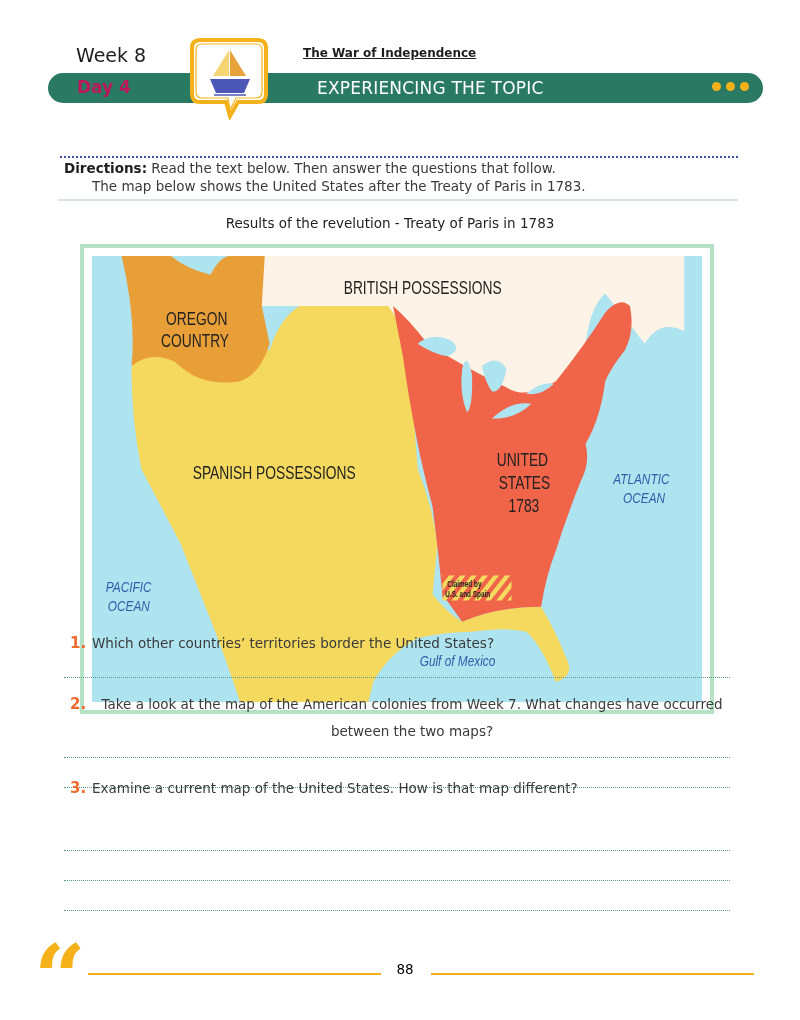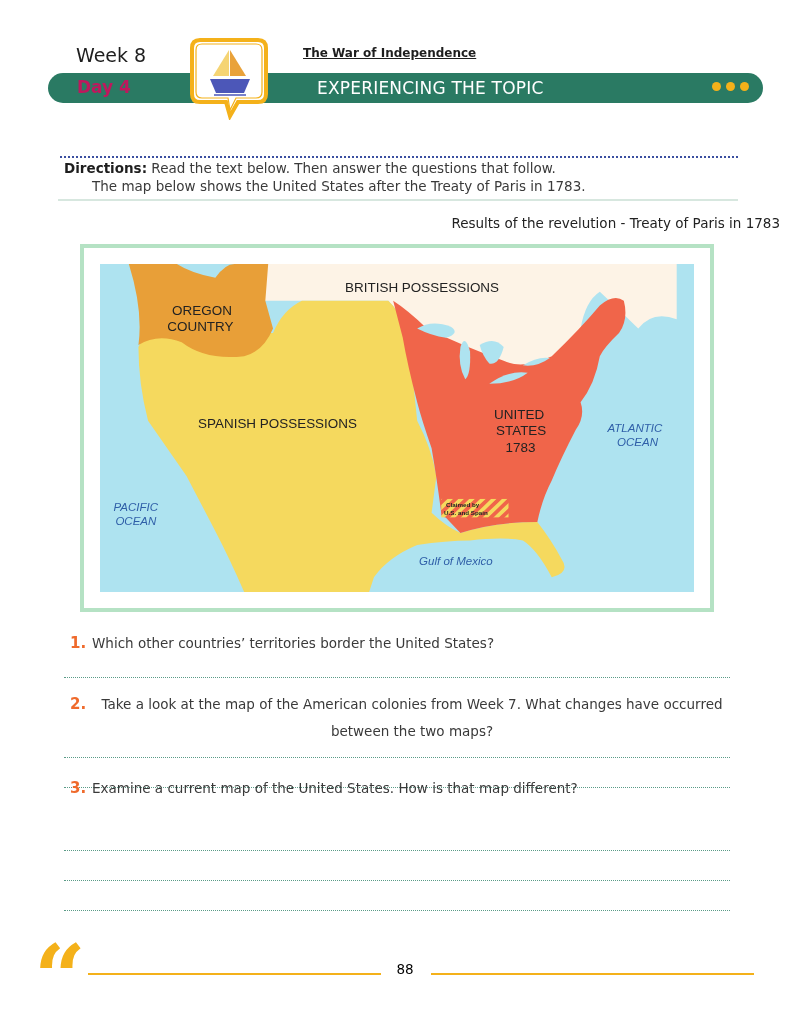--- a/index.html
+++ b/index.html
@@ -15,22 +15,22 @@
   .dots span { width: 9px; height: 9px; border-radius: 50%; background: #f4b11a; display: block; }
 
   .badge { position: absolute; left: 188px; top: 36px; width: 82px; height: 84px; }
 
   .directions { position: absolute; left: 64px; top: 136px; font-size: 13.5px; color: #3a3a3a; margin-top: 24px; }
   .directions b { color: #1e1e1e; }
   .dir-rule { position: absolute; left: 60px; top: 156px; width: 678px; border-top: 2px dotted #3b4fa0; }
   .intro { position: absolute; left: 64px; top: 178px; font-size: 13.5px; color: #3a3a3a; margin-left: 28px; }
   .intro-rule { position: absolute; left: 58px; top: 199px; width: 680px; height: 2px; background: #d7e7df; }
 
-  .map-title { position: absolute; left: 0; width: 780px; top: 215px; text-align: right; font-size: 13.5px; color: #222; }
-  .map-frame { position: absolute; left: 80px; top: 244px; width: 634px; height: 368px; border: 4px solid #b5e2c4; background: #ffffff; padding: 16px; }
+  .map-title { position: absolute; left: 0; width: 780px; top: 215px; text-align: center; font-size: 13.5px; color: #222; }
+  .map-frame { position: absolute; left: 80px; top: 244px; width: 634px; height: 470px; border: 4px solid #b5e2c4; background: #ffffff; padding: 8px; }
   .map { width: 100%; height: 100%; display: block; }
 
   .q { position: absolute; left: 70px; font-size: 13.5px; color: #3a3a3a; line-height: 27px; width: 670px; }
   .q .num { color: #ef6a2c; font-weight: bold; font-size: 15px; display: inline-block; width: 22px; }
   .q .txt { display: inline; }
   .q2 .txt { display: inline-block; width: 640px; vertical-align: top; text-align: center; }
   .ans { position: absolute; left: 64px; width: 666px; border-top: 1px dotted #5a9b87; }
 
   .quote-mark { position: absolute; left: 34px; top: 932px; font-family: "DejaVu Serif", serif; font-size: 90px; font-weight: bold; color: #f4b11a; line-height: 90px; }
   .foot-line { position: absolute; top: 973px; height: 1.5px; background: #f4b11a; }

